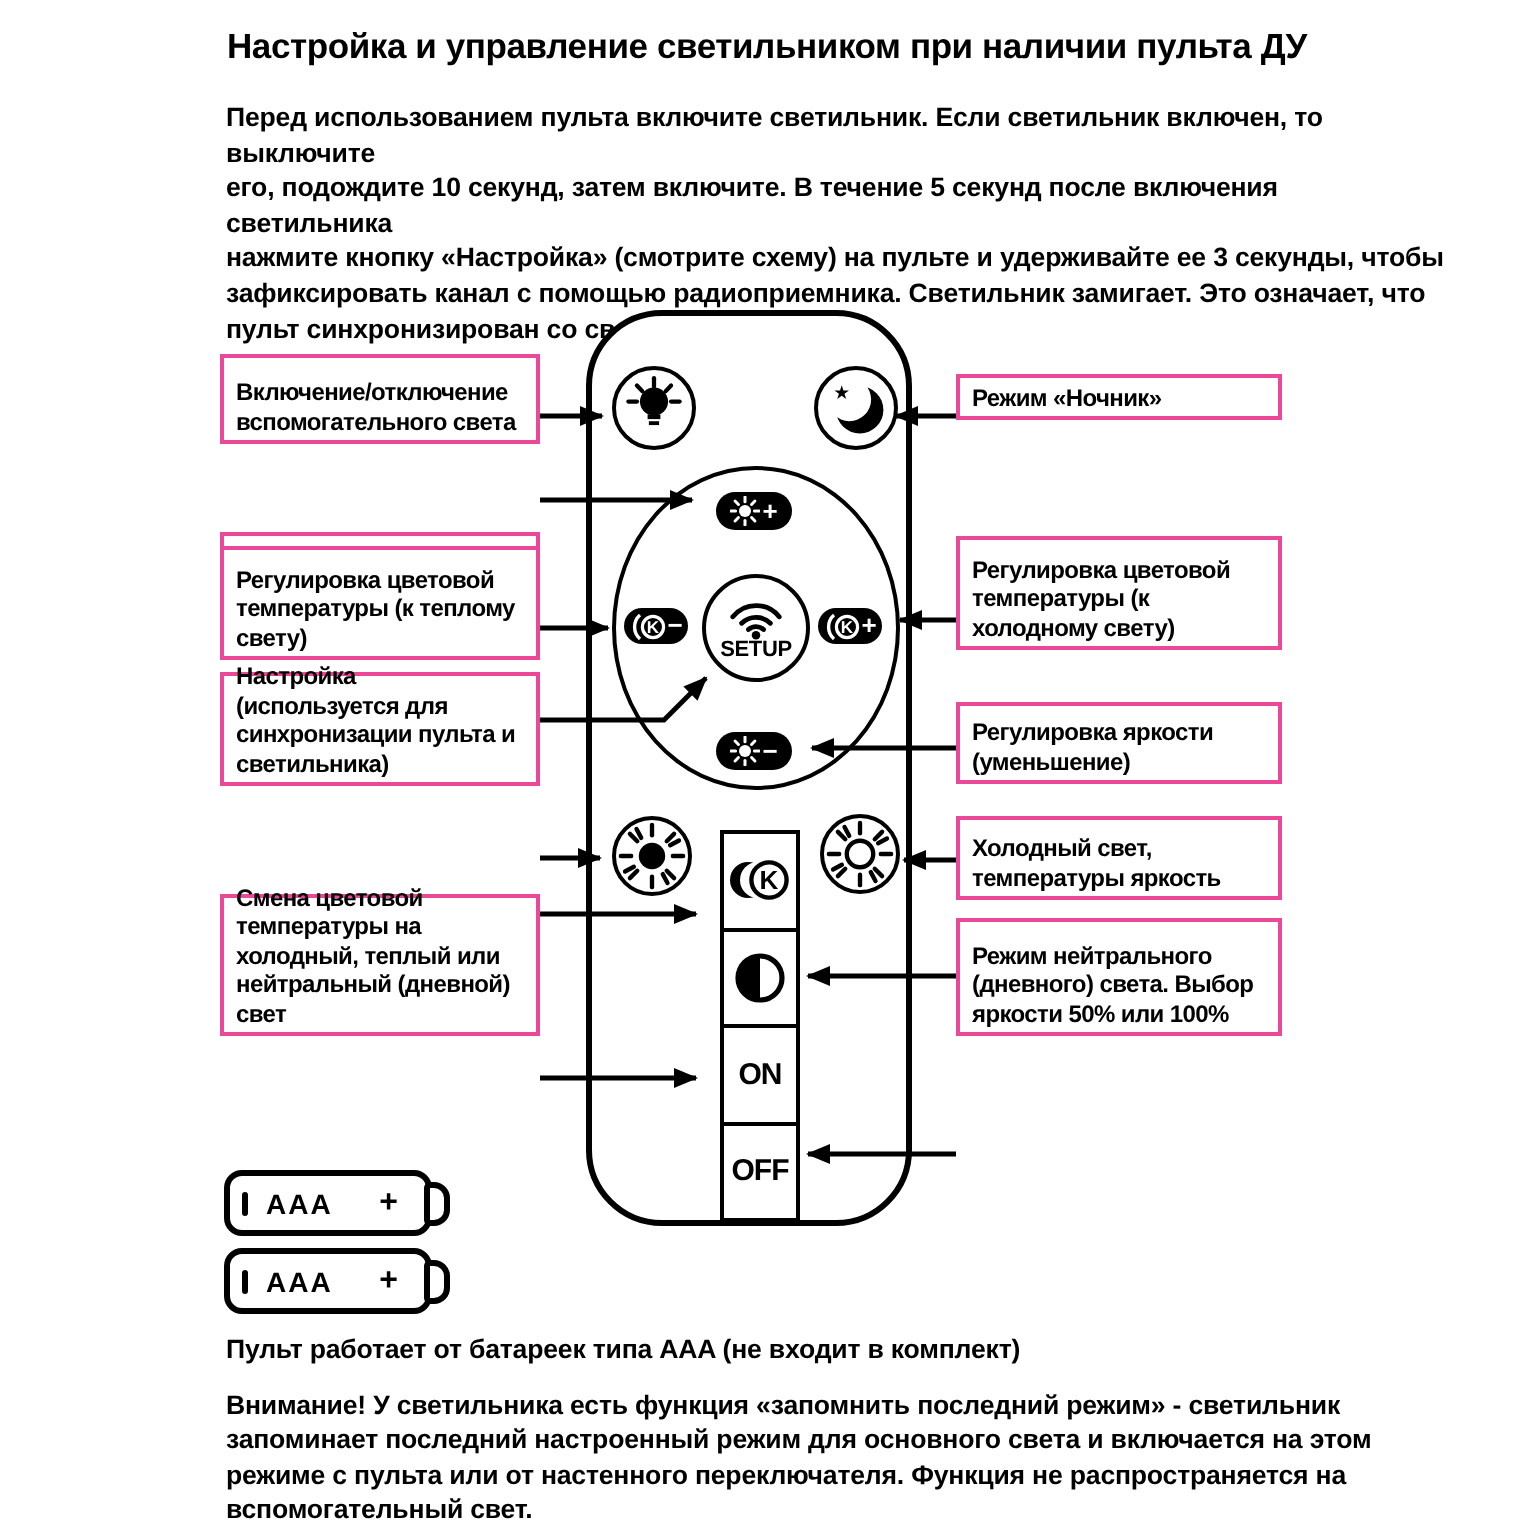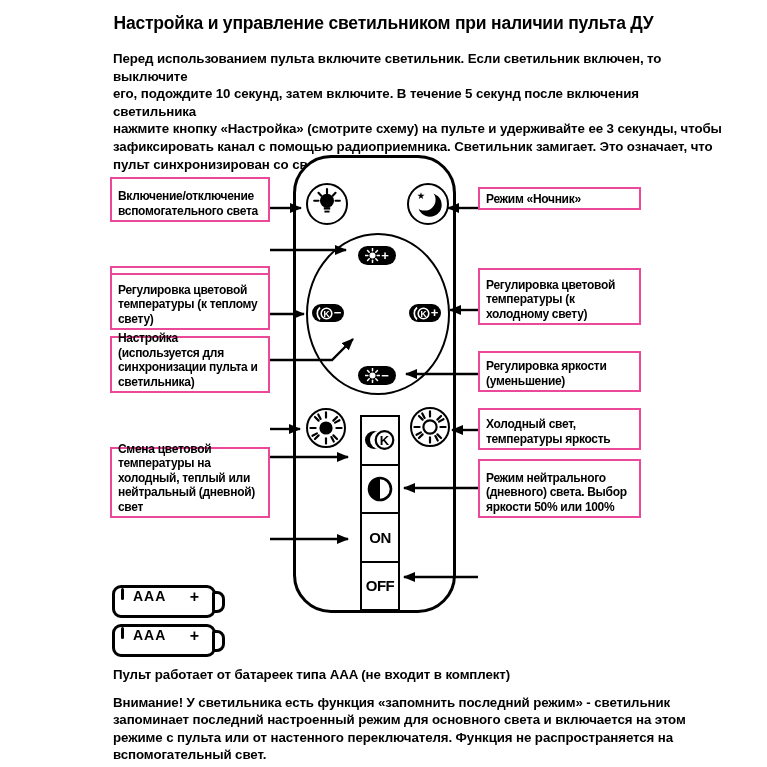--- a/index.html
+++ b/index.html
@@ -74,21 +74,21 @@
     border:2.5px solid #000; display:flex; flex-direction:column; background:#fff;
   }
   .cell { flex:1 1 0; display:flex; align-items:center; justify-content:center; border-bottom:2.5px solid #000; }
   .cell:last-child { border-bottom:none; }
   .onoff { font-size:15px; letter-spacing:-0.5px; }
 
   
   .battery {
     position:absolute; left:112px; width:104px; height:33px;
     border:3.5px solid #000; border-radius:9px; background:#fff;
-    display:flex; align-items:flex-start;
+    display:flex; align-items:center;
   }
   .bat1 { top:585px; } .bat2 { top:624px; }
   .bat-bar { width:3px; height:12px; background:#000; border-radius:2px; margin-left:6px; }
   .bat-label { font-size:14px; letter-spacing:1px; margin-left:9px; }
   .bat-plus { font-size:16px; margin-left:auto; margin-right:14px; }
   .bat-nub {
     position:absolute; right:-12px; top:50%; transform:translateY(-50%);
     width:13px; height:22px; background:#fff;
     border:3.5px solid #000; border-radius:3px 8px 8px 3px;
   }
@@ -154,20 +154,31 @@
 
     <div class="pill k-minus-pill">
       <svg width="18" height="15" viewBox="0 0 18 15">
         <path d="M5,1.5 A8,8 0 0 0 5,13.5" stroke="#fff" stroke-width="1.7" fill="none"></path>
         <circle cx="11.5" cy="7.5" r="5.3" stroke="#fff" stroke-width="1.6" fill="none"></circle>
         <text x="11.5" y="10.6" text-anchor="middle" font-size="8.5" font-weight="bold" fill="#fff">K</text>
       </svg>
       <span class="sign">−</span>
     </div>
 
+    <div class="setup-btn">
+      <svg width="32" height="23" viewBox="0 0 34 25">
+        <g stroke="#000" stroke-width="2.6" fill="none" stroke-linecap="round">
+          <path d="M4.4,12.4 A16,16 0 0 1 29.6,12.4"></path>
+          <path d="M9.2,15.9 A11,11 0 0 1 24.8,15.9"></path>
+          <path d="M12.9,19.3 A6,6 0 0 1 21.1,19.3"></path>
+        </g>
+        <circle cx="17" cy="22.4" r="2.3" fill="#000"></circle>
+      </svg>
+      <div class="setup-label">SETUP</div>
+    </div>
 
     <div class="pill k-plus-pill">
       <svg width="18" height="15" viewBox="0 0 18 15">
         <path d="M5,1.5 A8,8 0 0 0 5,13.5" stroke="#fff" stroke-width="1.7" fill="none"></path>
         <circle cx="11.5" cy="7.5" r="5.3" stroke="#fff" stroke-width="1.6" fill="none"></circle>
         <text x="11.5" y="10.6" text-anchor="middle" font-size="8.5" font-weight="bold" fill="#fff">K</text>
       </svg>
       <span class="sign">+</span>
     </div>
 

